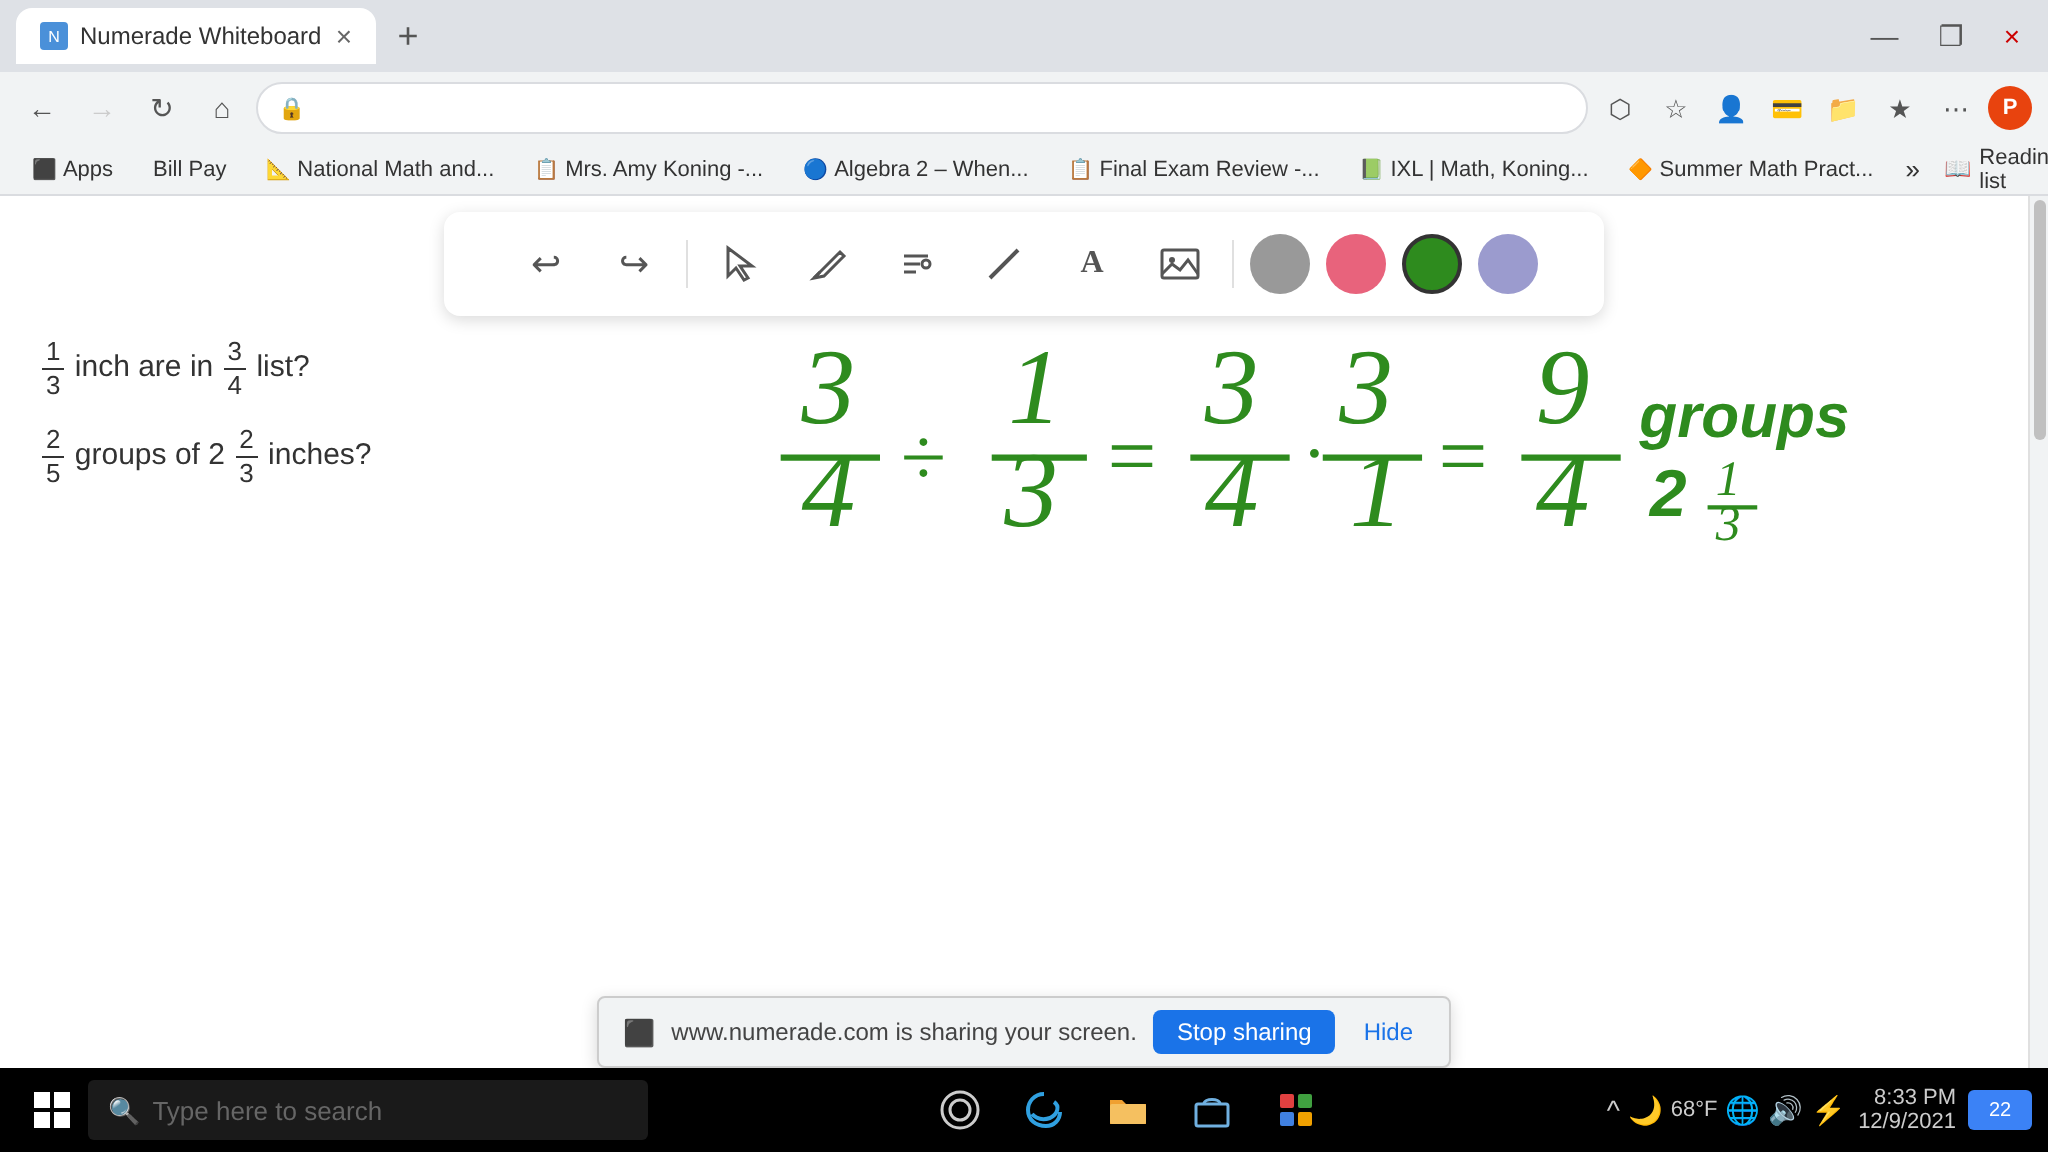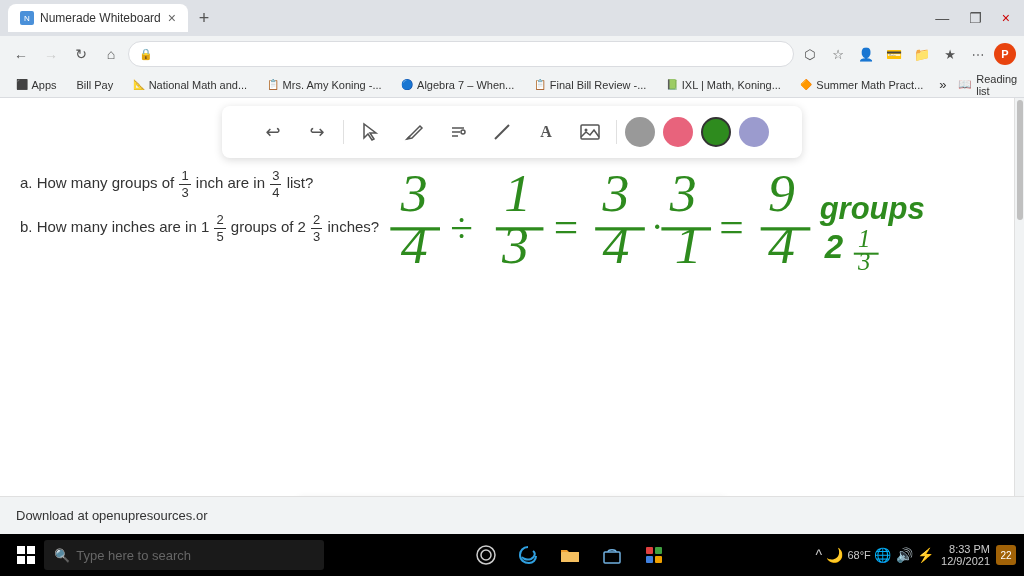--- a/index.html
+++ b/index.html
@@ -63,21 +63,21 @@
     .search-bar { display: flex; align-items: center; background: #1a1a1a; border-radius: 3px; height: 30px; padding: 0 10px; gap: 6px; min-width: 280px; cursor: pointer; }
     .search-icon { color: #666; font-size: 13px; }
     .search-placeholder { color: #666; font-size: 13px; }
     .taskbar-center { flex: 1; display: flex; align-items: center; justify-content: center; gap: 6px; }
     .taskbar-icon { width: 36px; height: 36px; display: flex; align-items: center; justify-content: center; cursor: pointer; }
     .taskbar-icon svg, .taskbar-icon span { font-size: 20px; }
     .taskbar-right { display: flex; align-items: center; padding: 0 8px; gap: 6px; }
     .system-tray { display: flex; align-items: center; gap: 4px; }
     .tray-icon { font-size: 14px; color: #ccc; cursor: pointer; }
     .clock { display: flex; flex-direction: column; align-items: flex-end; color: #ccc; font-size: 11px; cursor: pointer; }
-    .notification-btn { width: 20px; height: 20px; background: #a16207; border-radius: 3px; display: flex; align-items: center; justify-content: center; font-size: 10px; color: #fff; }
+    .notification-btn { width: 32px; height: 20px; background: #3b82f6; border-radius: 3px; display: flex; align-items: center; justify-content: center; font-size: 10px; color: #fff; }
 
     
     .download-banner { position: absolute; bottom: 42px; left: 0; right: 0; height: 38px; background: #f1f3f4; border-top: 1px solid #e0e0e0; display: flex; align-items: center; padding: 0 16px; font-size: 13px; color: #333; font-weight: 500; }
 
     
     .scrollbar { position: absolute; right: 0; top: 0; width: 10px; background: #f1f3f4; border-left: 1px solid #e0e0e0; }
     .scrollbar-thumb { background: #c0c0c0; border-radius: 4px; margin: 2px; width: 6px; }
 
     
     .handwriting-svg { position: absolute; top: 55px; left: 380px; width: 600px; height: 220px; pointer-events: none; }
@@ -135,25 +135,25 @@
     <div class="bookmark-item">
       <span class="bookmark-icon">📐</span>
       <span>National Math and...</span>
     </div>
     <div class="bookmark-item">
       <span class="bookmark-icon">📋</span>
       <span>Mrs. Amy Koning -...</span>
     </div>
     <div class="bookmark-item">
       <span class="bookmark-icon">🔵</span>
-      <span>Algebra 7 – When...</span>
+      <span>Algebra 2 – When...</span>
     </div>
     <div class="bookmark-item">
       <span class="bookmark-icon">📋</span>
-      <span>Final Bill Review -...</span>
+      <span>Final Exam Review -...</span>
     </div>
     <div class="bookmark-item">
       <span class="bookmark-icon">📗</span>
       <span>IXL | Math, Koning...</span>
     </div>
     <div class="bookmark-item">
       <span class="bookmark-icon">🔶</span>
       <span>Summer Math Pract...</span>
     </div>
     <div class="bookmark-more">»</div>
@@ -206,34 +206,32 @@
     </div>
     <div class="tool-divider"></div>
     <div class="color-circle" style="background:#999999;"></div>
     <div class="color-circle" style="background:#e8637c;"></div>
     <div class="color-circle" style="background:#2e8b1e; border: 2px solid #333;"></div>
     <div class="color-circle" style="background:#9b9bce;"></div>
   </div>
 
   <div class="problem-area" style="margin-top: 10px;">
     <div class="problem-text">
-      <span>a. How many groups of</span>
       <span class="frac">
         <span class="frac-num">1</span>
         <span class="frac-den">3</span>
       </span>
       <span>inch are in</span>
       <span class="frac">
         <span class="frac-num">3</span>
         <span class="frac-den">4</span>
       </span>
       <span>list?</span>
     </div>
     <div class="problem-text">
-      <span>b. How many inches are in 1</span>
       <span class="frac">
         <span class="frac-num">2</span>
         <span class="frac-den">5</span>
       </span>
       <span>groups of 2</span>
       <span class="frac">
         <span class="frac-num">2</span>
         <span class="frac-den">3</span>
       </span>
       <span>inches?</span>
@@ -278,23 +276,20 @@
     <text x="462" y="112" font-family="serif" font-size="24" fill="#2e8b1e" style="font-style:italic">3</text>
   </svg>
 
   <div class="screen-share-bar">
     <span class="screen-share-icon">⬛</span>
     <span>www.numerade.com is sharing your screen.</span>
     <button class="stop-sharing-btn">Stop sharing</button>
     <button class="hide-btn">Hide</button>
   </div>
 
-  <div class="download-banner">
-    <span>Download at openupresources.or</span>
-  </div>
 
 </div>
 
 <div class="taskbar">
   <div class="taskbar-left">
     <div class="windows-btn">
       <svg width="18" height="18" viewBox="0 0 18 18" fill="white">
         <rect x="0" y="0" width="8" height="8"></rect>
         <rect x="10" y="0" width="8" height="8"></rect>
         <rect x="0" y="10" width="8" height="8"></rect>

